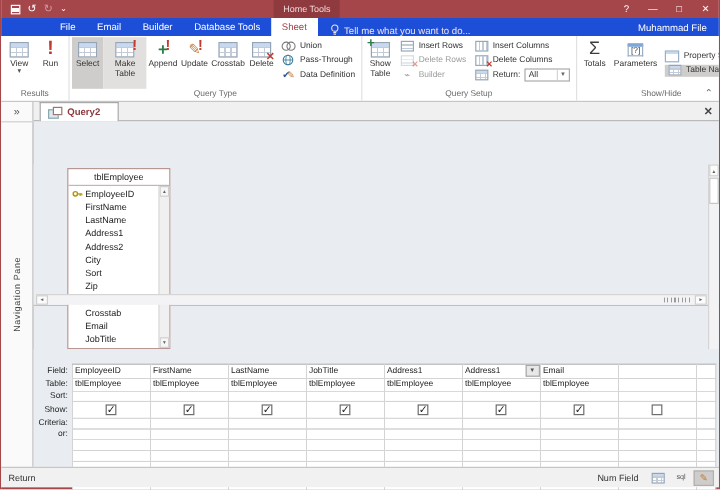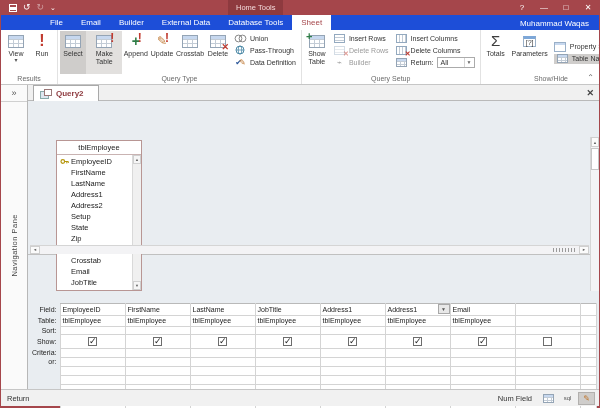--- a/index.html
+++ b/index.html
@@ -146,25 +146,32 @@
       <span class="win-btn">□</span>
       <span class="win-btn">✕</span>
     </div>
   </div>
 
   <div class="tabrow">
     <div style="display:flex;">
         <div class="rtab">File</div>
         <div class="rtab">Email</div>
         <div class="rtab">Builder</div>
-        <div class="rtab">External Data</div>
         <div class="rtab">Database Tools</div>
         <div class="rtab active">Sheet</div>
       </div>
-    <span class="username">Muhammad Waqas</span>
+    <div class="tellme">
+      <svg width="8" height="10" viewBox="0 0 8 10">
+        <circle cx="4" cy="3.5" r="2.6" fill="none" stroke="#f3e2e3" stroke-width="0.9"></circle>
+        <line x1="2.8" y1="7.2" x2="5.2" y2="7.2" stroke="#f3e2e3" stroke-width="0.9"></line>
+        <line x1="3" y1="8.6" x2="5" y2="8.6" stroke="#f3e2e3" stroke-width="0.9"></line>
+      </svg>
+      <span>Tell me what you want to do...</span>
+    </div>
+    <span class="username">Muhammad File</span>
   </div>
 
   <div class="ribbon">
 
     <div class="rgroup">
       <div class="rg-content">
         <div class="rbtn">
           <span class="ico-wrap">
               <span class="tbl-ico"></span>
             </span>
@@ -394,25 +401,25 @@
                 <div class="fl-row">
                   <span class="keysp"></span>
                   <span>Address1</span>
                 </div>
                 <div class="fl-row">
                   <span class="keysp"></span>
                   <span>Address2</span>
                 </div>
                 <div class="fl-row">
                   <span class="keysp"></span>
-                  <span>Setup</span>
-                </div>
-                <div class="fl-row">
-                  <span class="keysp"></span>
-                  <span>State</span>
+                  <span>City</span>
+                </div>
+                <div class="fl-row">
+                  <span class="keysp"></span>
+                  <span>Sort</span>
                 </div>
                 <div class="fl-row">
                   <span class="keysp"></span>
                   <span>Zip</span>
                 </div>
                 <div class="fl-row">
                   <span class="keysp"></span>
                   <span>Phone</span>
                 </div>
                 <div class="fl-row">

